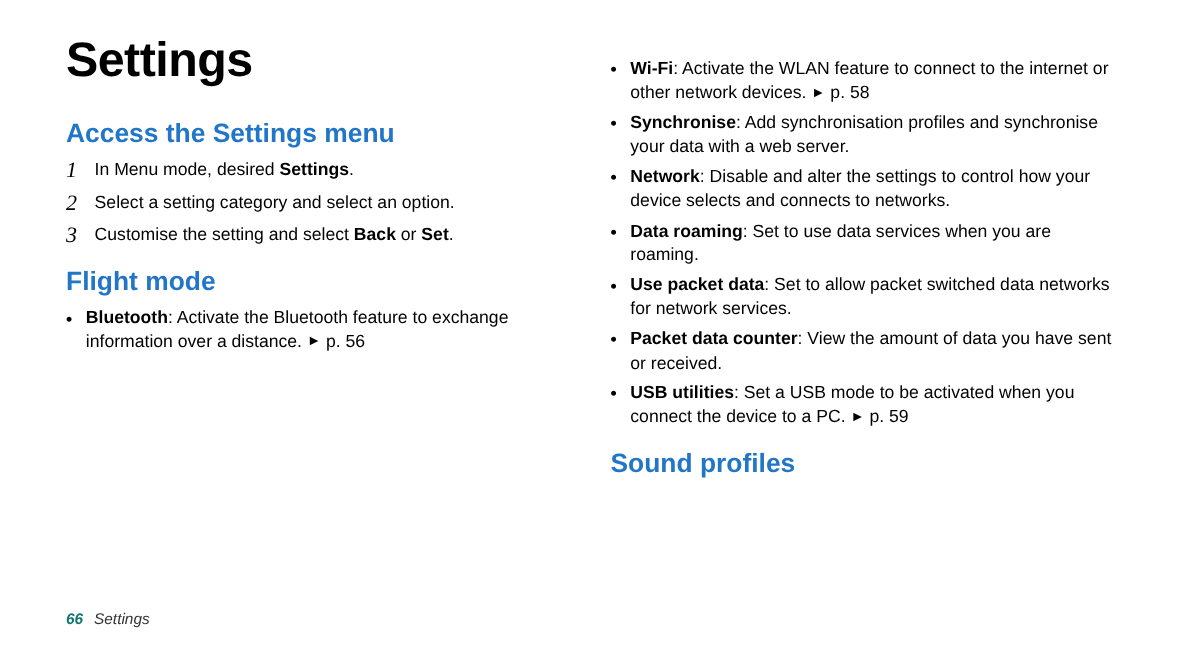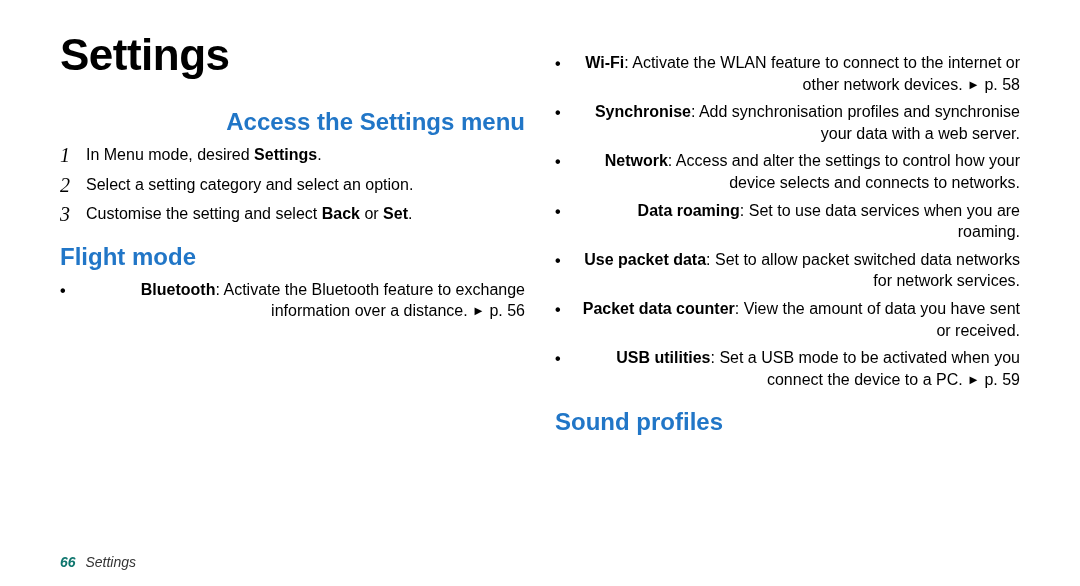--- a/index.html
+++ b/index.html
@@ -27,21 +27,21 @@
     margin-bottom: 28px;
     letter-spacing: -0.5px;
   }
   .section-title {
     font-size: 24px;
     font-weight: 700;
     color: #2176c7;
     margin-top: 18px;
     margin-bottom: 8px;
   }
-  .section-title.first { margin-top: 0; text-align: right; }
+  .section-title.first { margin-top: 0; }
   .numlist {
     list-style: none;
     counter-reset: step;
     margin: 2px 0 0 0;
   }
   .numlist li {
     display: flex;
     align-items: flex-start;
     gap: 10px;
     font-size: 16px;
@@ -72,21 +72,21 @@
     gap: 8px;
     font-size: 16px;
     line-height: 1.35;
     margin-bottom: 6px;
   }
   .bullet-dot {
     font-weight: 700;
     min-width: 10px;
     padding-top: 1px;
   }
-  .bullet-text { flex: 1; text-align: right; }
+  .bullet-text { flex: 1; }
   b { font-weight: 700; }
   .arrow { font-size: 13px; vertical-align: 1px; }
   .footer {
     position: absolute;
     bottom: 16px;
     left: 60px;
     font-size: 14px;
     font-style: italic;
     color: #333;
   }
@@ -146,21 +146,21 @@
       </li>
       <li>
         <span class="bullet-dot">•</span>
         <span class="bullet-text">
           <b>Synchronise</b><span>: Add synchronisation profiles and synchronise your data with a web server.</span>
         </span>
       </li>
       <li>
         <span class="bullet-dot">•</span>
         <span class="bullet-text">
-          <b>Network</b><span>: Access and alter the settings to control how your device selects and connects to networks.</span>
+          <b>Network</b><span>: Disable and alter the settings to control how your device selects and connects to networks.</span>
         </span>
       </li>
       <li>
         <span class="bullet-dot">•</span>
         <span class="bullet-text">
           <b>Data roaming</b><span>: Set to use data services when you are roaming.</span>
         </span>
       </li>
       <li>
         <span class="bullet-dot">•</span>

